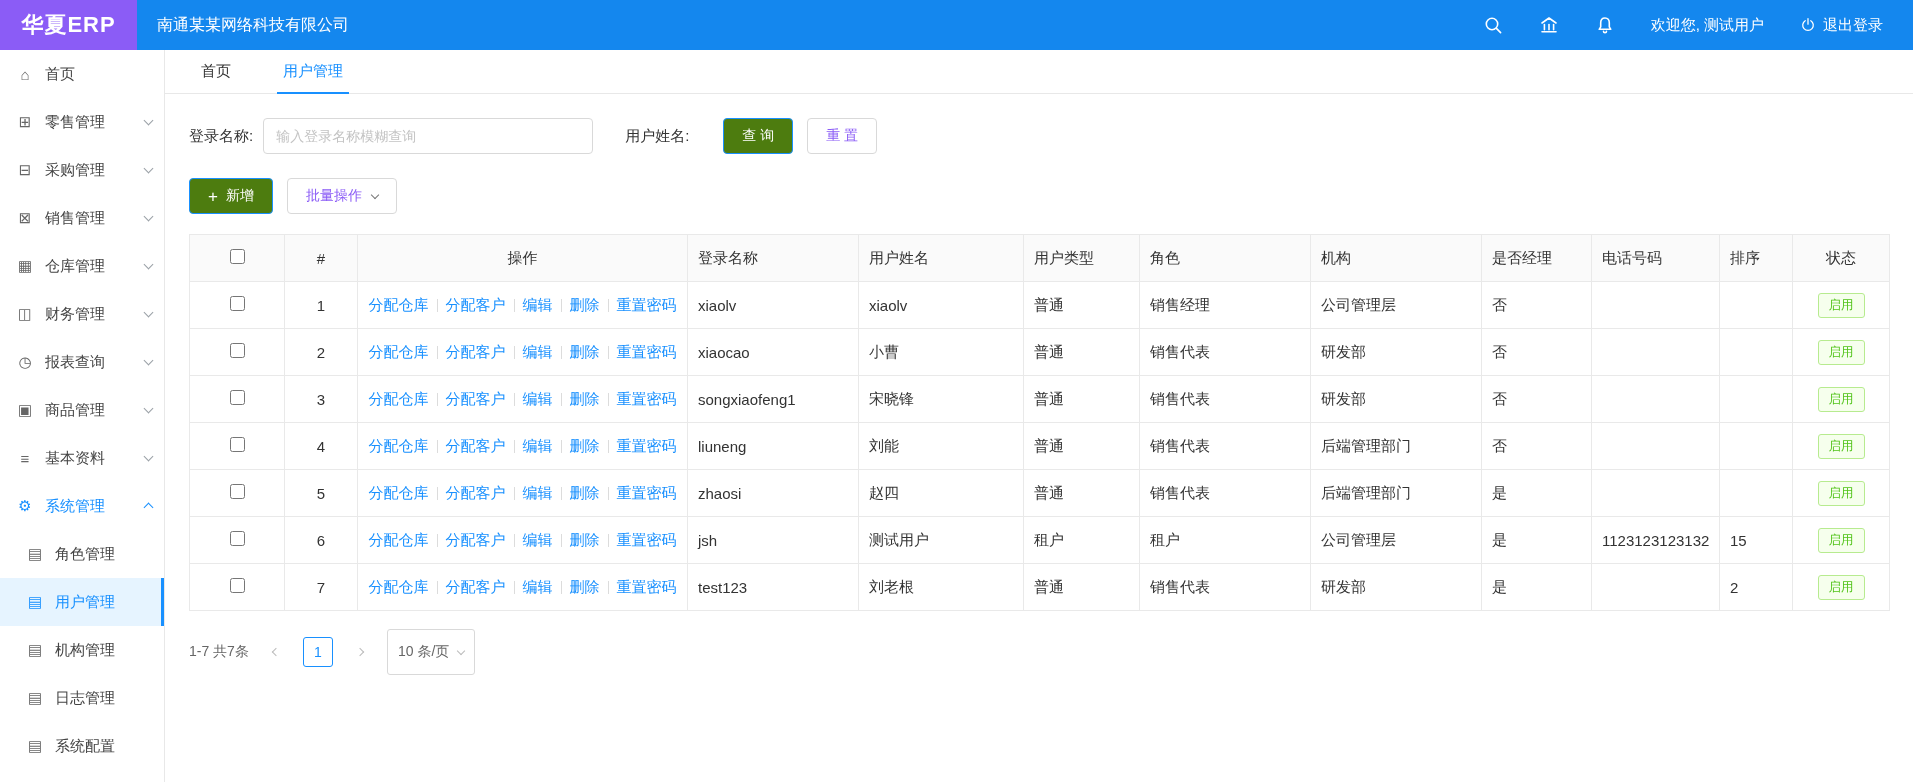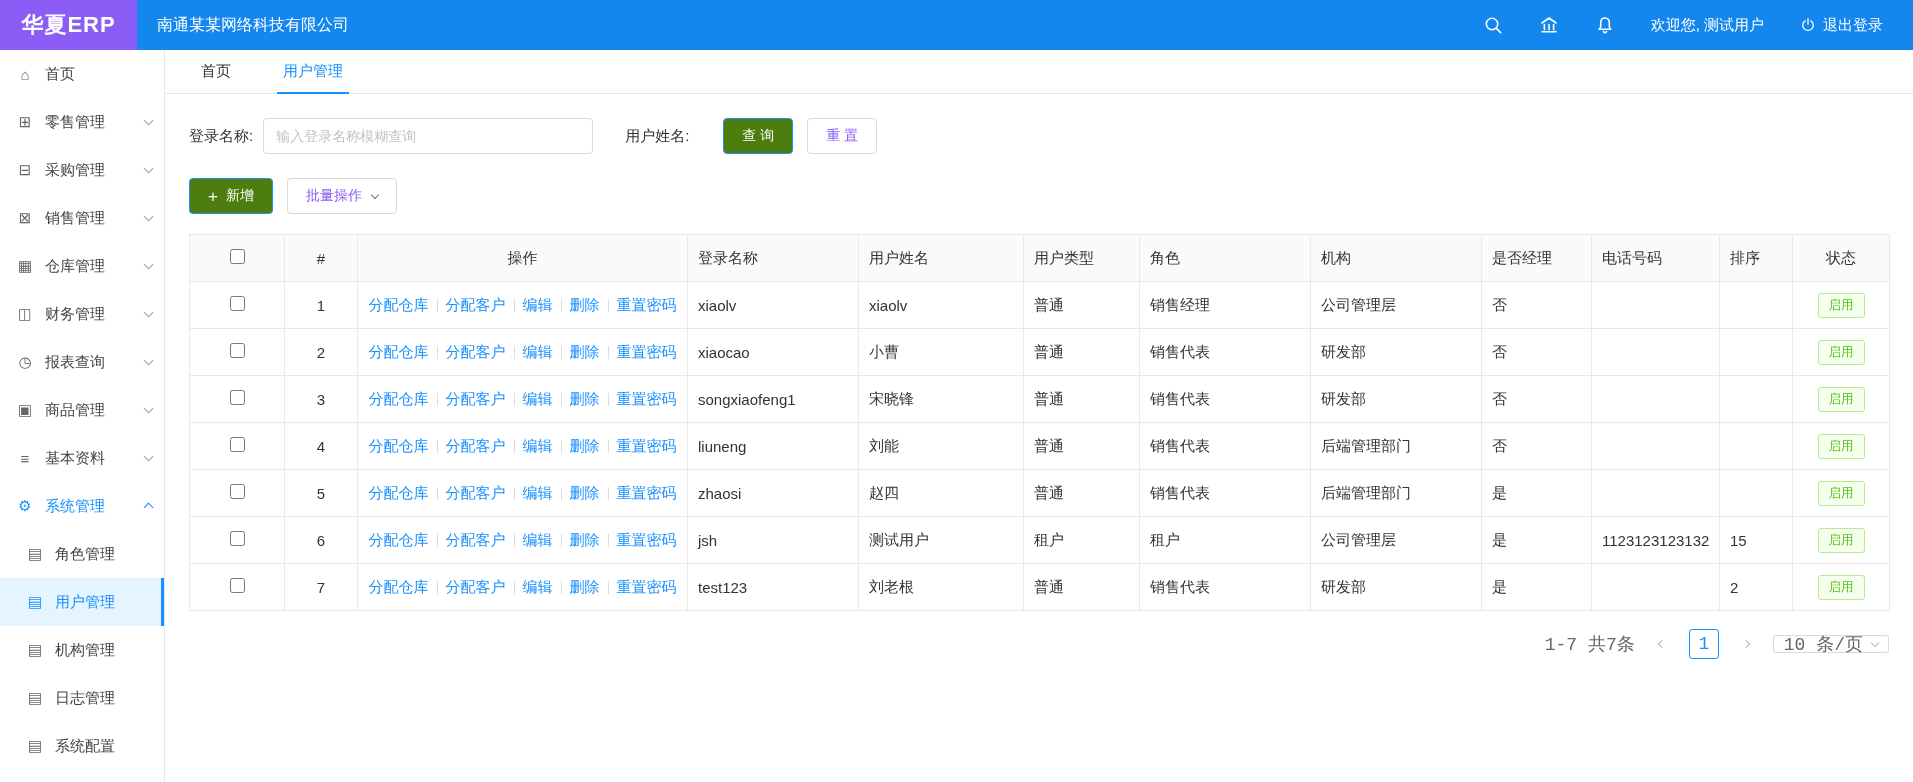--- a/index.html
+++ b/index.html
@@ -66,28 +66,28 @@
   th, td { border:1px solid #e9e9e9; height:47px; padding:0 10px; font-size:15px; color:#333;
            text-align:left; white-space:nowrap; overflow:hidden; }
   th { background:#fafafa; font-weight:normal; color:#333; }
   .c-check, .c-num, .c-ops, .c-status { text-align:center; }
   input[type=checkbox] { width:15px; height:15px; accent-color:#1890ff; cursor:pointer; }
   .oplink { color:#1890ff; text-decoration:none; cursor:pointer; }
   .sep { display:inline-block; width:1px; height:13px; background:#dcdcdc; margin:0 8px; vertical-align:middle; }
   .badge { display:inline-block; padding:3px 10px; font-size:12.5px; color:#52c41a; background:#f6ffed;
            border:1px solid #b7eb8f; border-radius:3px; cursor:pointer; }
   
-  .pagination { display:flex; justify-content:flex-end; align-items:center; gap:12px; padding:18px 24px 0 24px;
-                color:#666; font-size:18px;font-family:Liberation Mono, monospace; }
+  .pagination { display:flex; align-items:center; gap:12px; padding:18px 24px 0 24px;
+                color:#666; font-size:14px; }
   .page-arrow { width:30px; height:30px; display:inline-flex; align-items:center; justify-content:center;
                 color:#bbb; cursor:pointer; }
   .page-arrow .chev { color:#bbb; }
   .page-btn { min-width:30px; height:30px; border:1px solid #1890ff; color:#1890ff; border-radius:3px;
               display:inline-flex; align-items:center; justify-content:center; cursor:pointer; }
-  .size-select { height:18px; border:1px solid #d9d9d9; border-radius:3px; padding:0 10px; display:inline-flex;
+  .size-select { height:46px; border:1px solid #d9d9d9; border-radius:3px; padding:0 10px; display:inline-flex;
                  align-items:center; gap:9px; color:#666; cursor:pointer; }
   .size-select .chev { color:#bbb; }
 </style>
 </head>
 <body>
 
 <div class="header">
   <div class="logo">华夏ERP</div>
   <div class="company">南通某某网络科技有限公司</div>
   <div class="header-right">

